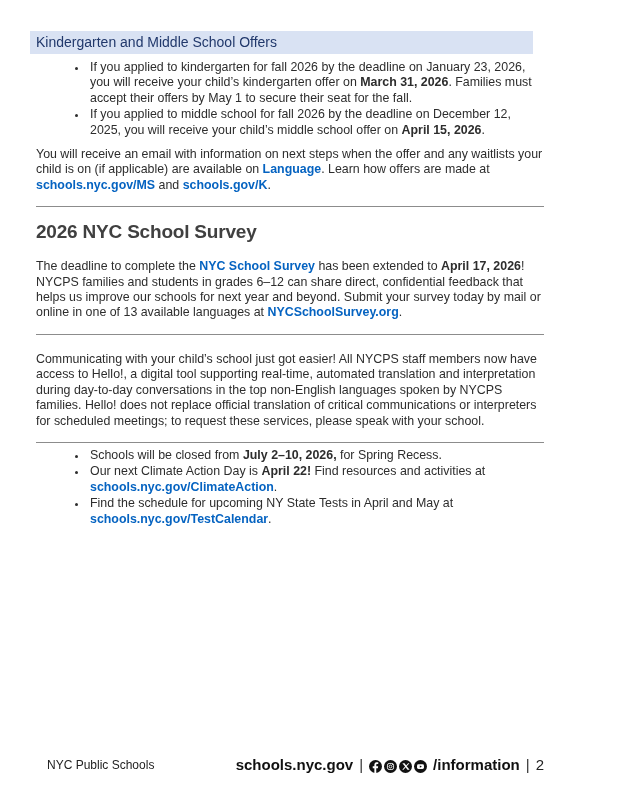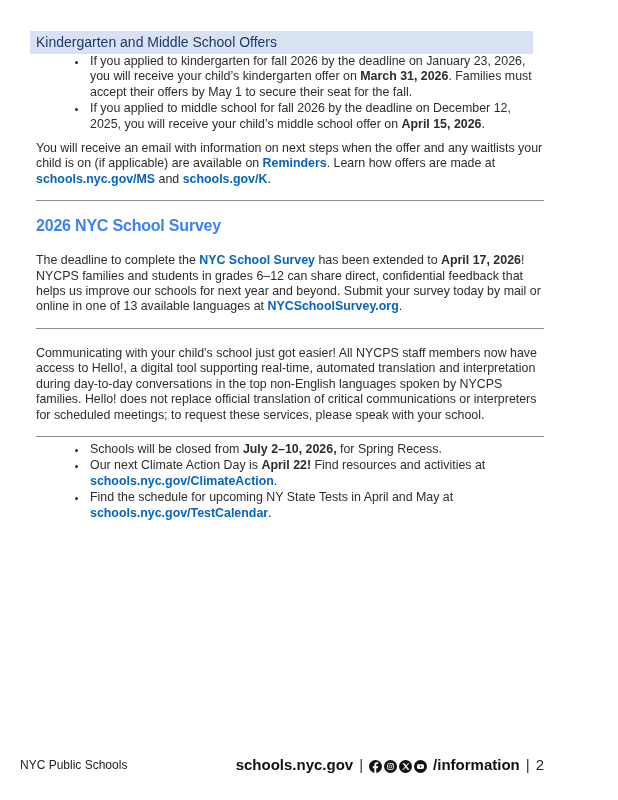--- a/index.html
+++ b/index.html
@@ -9,43 +9,43 @@
 
   .banner {
     background:#d9e2f3;
     color:#21386b;
     font-size:14px;
     line-height:16px;
     padding:3px 8px 4px 6px;
     margin:0 11px 0 -6px;
   }
 
-  ul.bullets { margin:0 0 0; padding:0 0 0 52px; }
+  ul.bullets { margin:6px 0 0; padding:0 0 0 52px; }
   ul.bullets li {
     font-size:12.4px; line-height:15.4px; color:#2d2d2d;
     margin:0 0 1px; padding-left:2px;
   }
   ul.bullets li::marker { color:#2d2d2d; font-size:11px; }
 
   .para { font-size:12.4px; line-height:15.4px; color:#2d2d2d; margin:9px 0 0; }
   .section-para { margin-top:17px; }
 
   .run-bold { font-weight:bold; }
   .run-link { font-weight:bold; color:#0563c1; }
 
   hr.divider { border:none; border-top:1px solid #8c8c8c; margin:13px 0 0; }
 
   h2.heading {
-    font-weight:700; color:#3b82f6; font-size:16px; line-height:21px;
+    font-weight:700; color:#404040; font-size:19px; line-height:21px;
     margin:13px 0 0; letter-spacing:-0.2px;
   }
   h2.first-after-rule { margin-top:14px; }
 
   .footer {
-    position:absolute; left:20px; right:30px; top:756px;
+    position:absolute; left:47px; right:30px; top:756px;
     display:flex; justify-content:space-between; align-items:center;
   }
   .footer-left { font-size:12px; color:#222222; }
   .footer-right { display:flex; align-items:flex-end; gap:6px; font-size:15px; font-weight:bold; color:#111111; }
   .footer-sep { font-weight:400; color:#333; }
   .icons { display:flex; align-items:center; gap:2px; }
   .icon { display:inline-block; }
   .icon svg { width:13px; height:13px; display:block; }
   .page-num { font-weight:400; color:#222; }
 </style>
@@ -57,21 +57,21 @@
 
     <div class="banner">
       <span>Kindergarten and Middle School Offers</span>
     </div>
 
     <ul class="bullets">
       <li><span>If you applied to kindergarten for fall 2026 by the deadline on January 23, 2026, you will receive your child’s kindergarten offer on </span><span class="run-bold">March 31, 2026</span><span>. Families must accept their offers by May 1 to secure their seat for the fall.</span></li>
       <li><span>If you applied to middle school for fall 2026 by the deadline on December 12, 2025, you will receive your child’s middle school offer on </span><span class="run-bold">April 15, 2026</span><span>.</span></li>
     </ul>
 
-    <p class="para"><span>You will receive an email with information on next steps when the offer and any waitlists your child is on (if applicable) are available on </span><span class="run-link">Reminders</span><span>. Learn how offers are made at </span><span class="run-link">schools.nyc.gov/MS</span><span> and </span><span class="run-link">schools.gov/K</span><span>.</span></p>
+    <p class="para"><span>You will receive an email with information on next steps when the offer and any waitlists your child is on (if applicable) are available on </span><span class="run-link">Language</span><span>. Learn how offers are made at </span><span class="run-link">schools.nyc.gov/MS</span><span> and </span><span class="run-link">schools.gov/K</span><span>.</span></p>
 
     <hr class="divider">
 
     <h2 class="heading first-after-rule">2026 NYC School Survey</h2>
     <p class="para section-para"><span>The deadline to complete the </span><span class="run-link">NYC School Survey</span><span> has been extended to </span><span class="run-bold">April 17, 2026</span><span>! NYCPS families and students in grades 6–12 can share direct, confidential feedback that helps us improve our schools for next year and beyond. Submit your survey today by mail or online in one of 13 available languages at </span><span class="run-link">NYCSchoolSurvey.org</span><span>.</span></p>
 
     <hr class="divider">
 
     <p class="para section-para"><span>Communicating with your child’s school just got easier! All NYCPS staff members now have access to Hello!, a digital tool supporting real-time, automated translation and interpretation during day-to-day conversations in the top non-English languages spoken by NYCPS families. Hello! does not replace official translation of critical communications or interpreters for scheduled meetings; to request these services, please speak with your school.</span></p>
 

